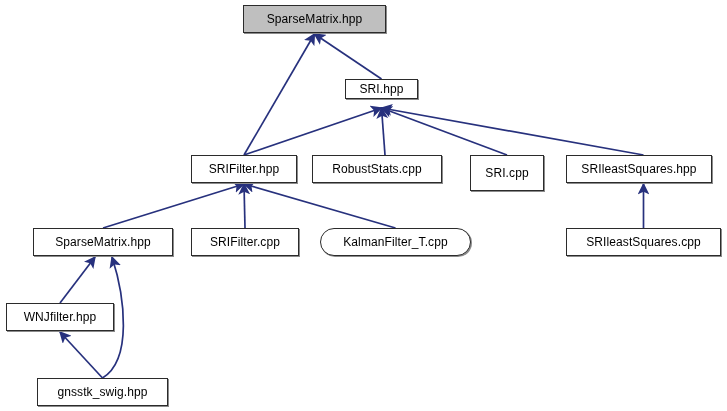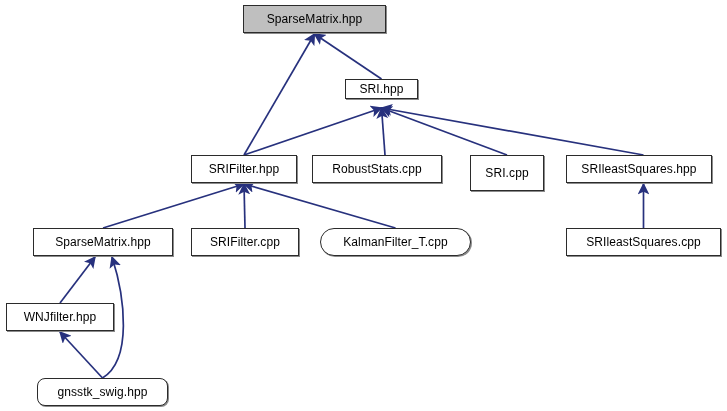--- a/index.html
+++ b/index.html
@@ -104,17 +104,17 @@
       </div>
       <div class="node" style="left: 320px; top: 228px; width: 151px; height: 28px; border-radius: 14px;">
         <span class="label">KalmanFilter_T.cpp</span>
       </div>
       <div class="node" style="left: 566px; top: 228px; width: 155px; height: 28px;">
         <span class="label">SRIleastSquares.cpp</span>
       </div>
       <div class="node" style="left: 6px; top: 303px; width: 108px; height: 28px;">
         <span class="label">WNJfilter.hpp</span>
       </div>
-      <div class="node" style="left: 37px; top: 378px; width: 131px; height: 28px; border-radius: 8px;">
+      <div class="node" style="left: 37px; top: 378px; width: 131px; height: 28px;">
         <span class="label">gnsstk_swig.hpp</span>
       </div>
     </div>
 </div>
 
 </body></html>

